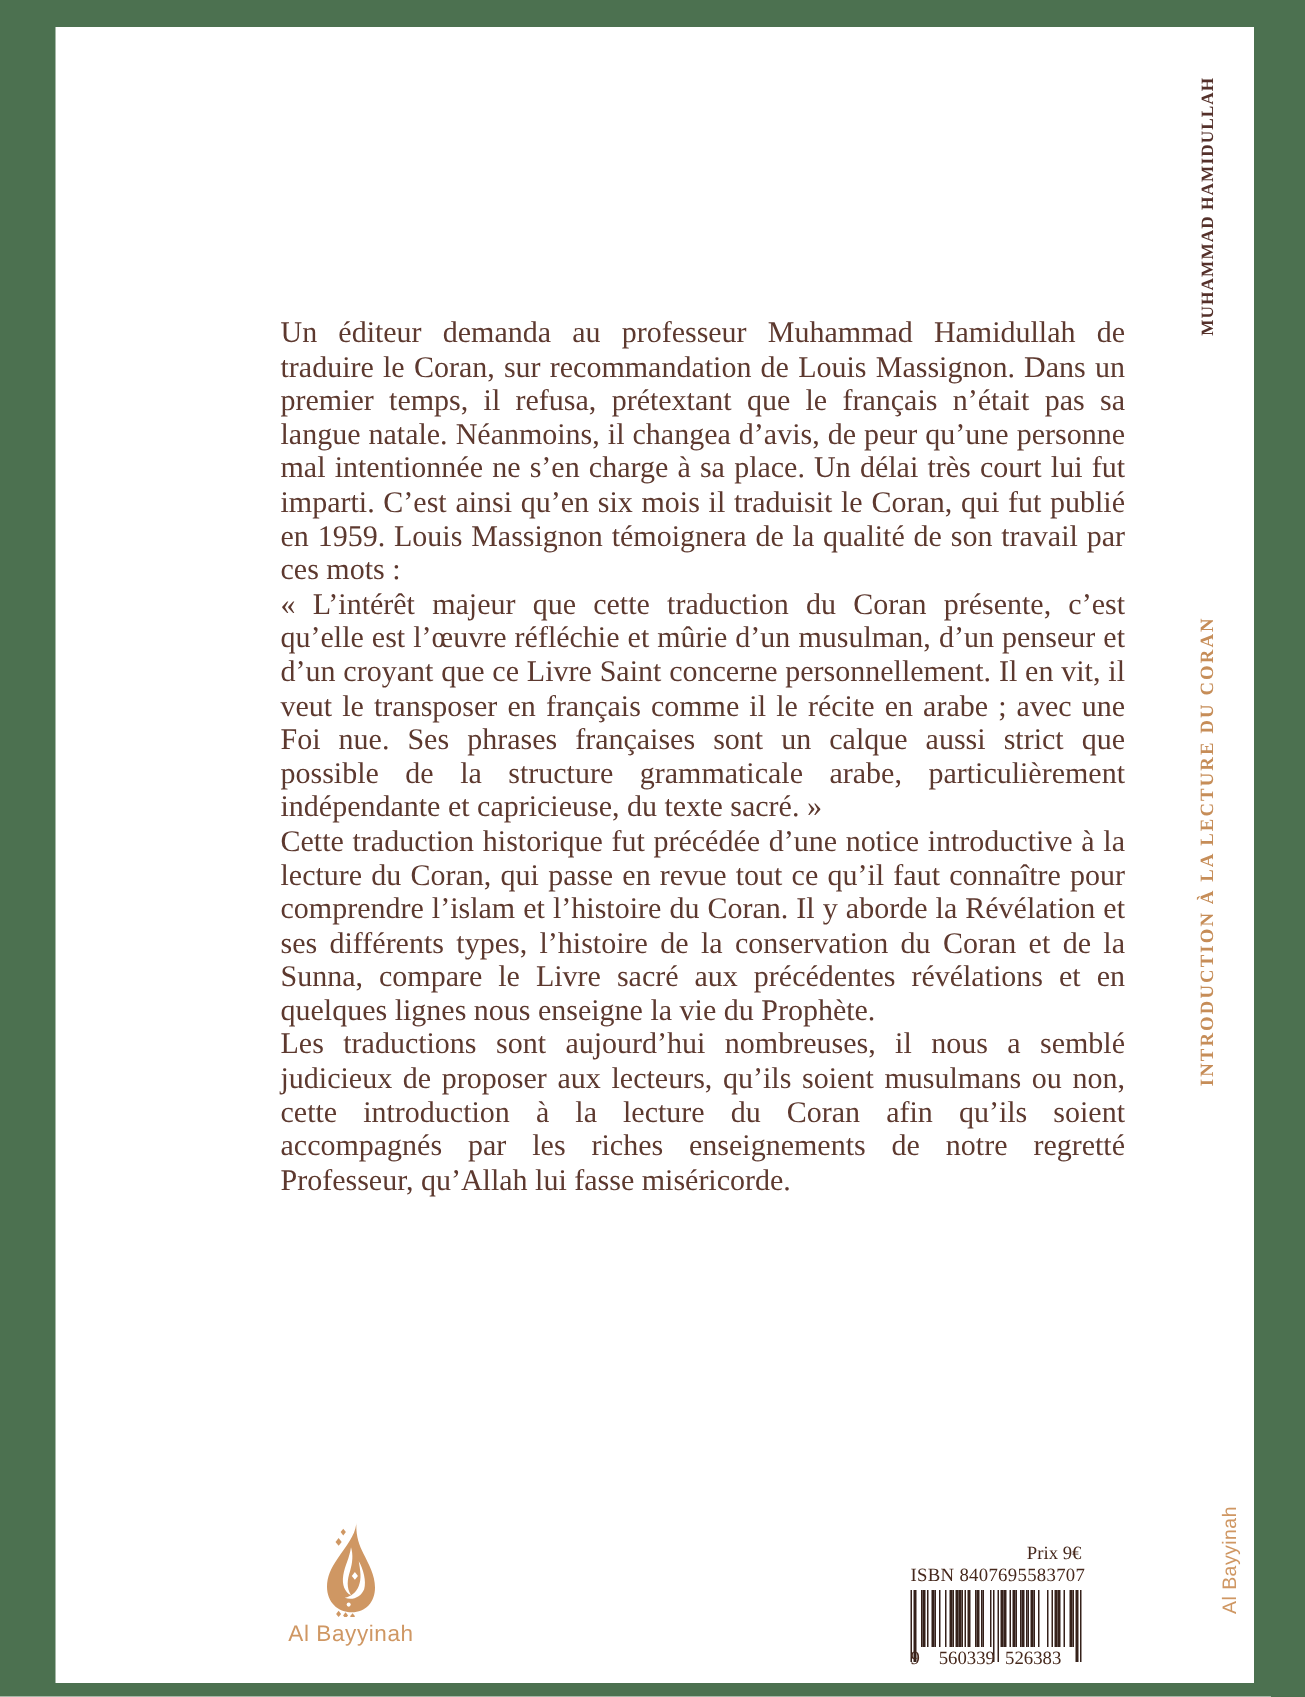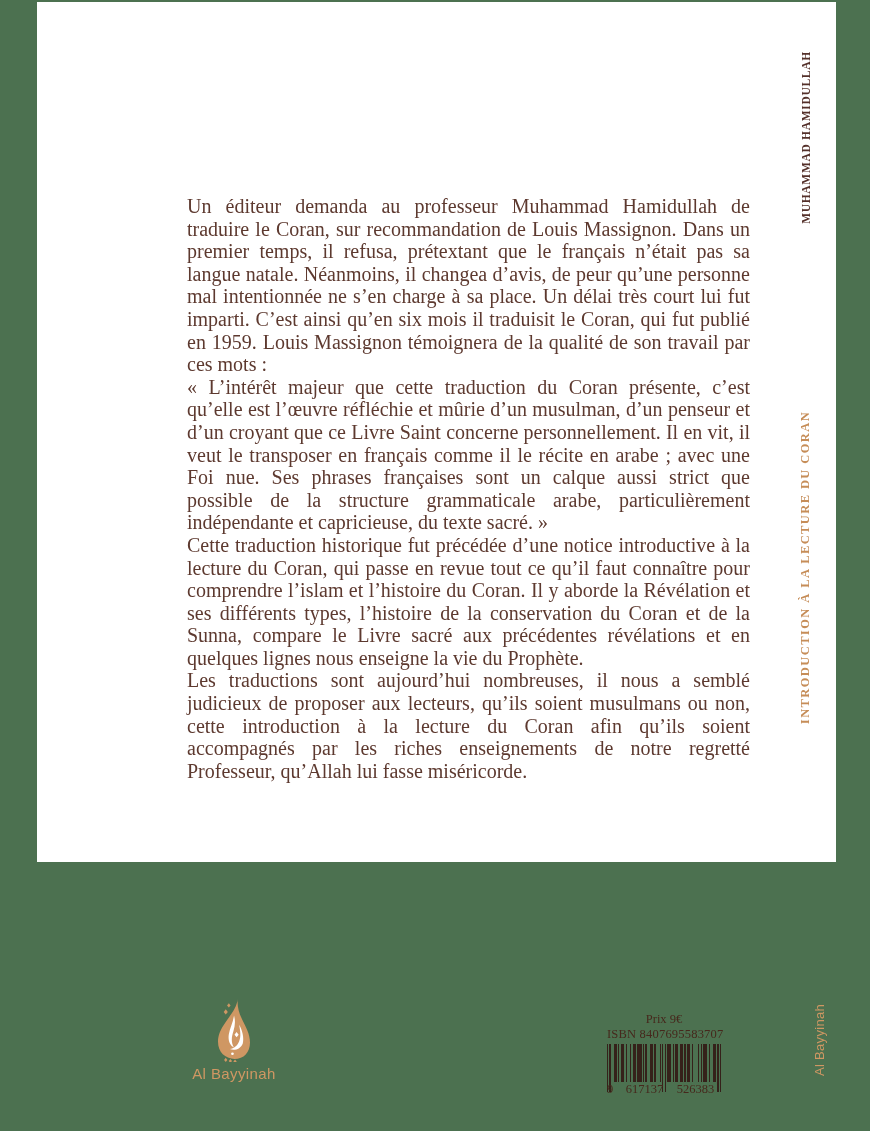--- a/index.html
+++ b/index.html
@@ -5,22 +5,22 @@
   * { margin:0; padding:0; box-sizing:border-box; }
   html,body { width:870px; height:1131px; }
   body { font-family:"Liberation Serif", serif; }
 
   .canvas {
     position:relative; width:870px; height:1131px;
     background:#4c7150; overflow:hidden;
   }
 
   .paper {
-    position:absolute; left:37px; top:2px;
-    width:799px; height:860px;
+    position:absolute; left:37px; top:18px;
+    width:799px; height:1104px;
     background:#ffffff;
     text-decoration:underline;
   }
 
   
   .blurb {
     position:absolute; left:150px; top:193px; width:563px;
     color:#5d392f;
     font-size:20px; line-height:22.6px;
     text-align:justify;
@@ -63,39 +63,39 @@
     font-size:15px; letter-spacing:0.4px;
     color:#cf9763;
   }
 
   
   .barcode-block {
     position:absolute; left:570px; top:1010px; width:114px;
     color:#46281c;
   }
   .price {
-    text-align:center; font-size:12.5px; height:15px; line-height:15px;
+    text-align:right; font-size:12.5px; height:15px; line-height:15px;
   }
   .isbn {
     text-align:center; font-size:12.5px; height:15px; line-height:15px;
     white-space:nowrap; letter-spacing:0.2px;
   }
   .bars {
     position:relative; height:38px; margin-top:2px;
   }
   .bars .module {
     position:absolute; top:0; background:#35211a;
   }
   .nums {
     position:relative; display:flex; height:15px;
     font-size:12.5px; line-height:15px;
   }
   .nums .n-first  { width:12px; text-align:left; }
   .nums .n-group1 { flex:1; text-align:center; }
-  .nums .n-group2 { flex:1; text-align:center; }
+  .nums .n-group2 { flex:1; text-align:left; }
 </style>
 </head>
 <body>
 
 <div class="canvas">
 
   <div class="paper">
 
     <div class="blurb">
       <p>Un éditeur demanda au professeur Muhammad Hamidullah de traduire le Coran, sur recommandation de Louis Massignon. Dans un premier temps, il refusa, prétextant que le français n’était pas sa langue natale. Néanmoins, il changea d’avis, de peur qu’une personne mal intentionnée ne s’en charge à sa place. Un délai très court lui fut imparti. C’est ainsi qu’en six mois il traduisit le Coran, qui fut publié en 1959. Louis Massignon témoignera de la qualité de son travail par ces mots :</p>
@@ -173,21 +173,21 @@
           <div class="module" style="left: 98.4px; width: 1.2px; height: 38px;"></div>
           <div class="module" style="left: 102px; width: 1.2px; height: 38px;"></div>
           <div class="module" style="left: 105.6px; width: 1.2px; height: 38px;"></div>
           <div class="module" style="left: 106.8px; width: 1.2px; height: 38px;"></div>
           <div class="module" style="left: 108px; width: 1.2px; height: 38px;"></div>
           <div class="module" style="left: 110.4px; width: 1.2px; height: 48px;"></div>
           <div class="module" style="left: 112.8px; width: 1.2px; height: 48px;"></div>
         </div>
       <div class="nums">
         <span class="n-first">9</span>
-        <span class="n-group1">617137</span>
+        <span class="n-group1">560339</span>
         <span class="n-group2">526383</span>
       </div>
     </div>
 
   </div>
 
   <div class="v-label v-author">MUHAMMAD HAMIDULLAH</div>
   <div class="v-label v-title">INTRODUCTION À LA LECTURE DU CORAN</div>
   <div class="v-label v-publisher">Al Bayyinah</div>
 

